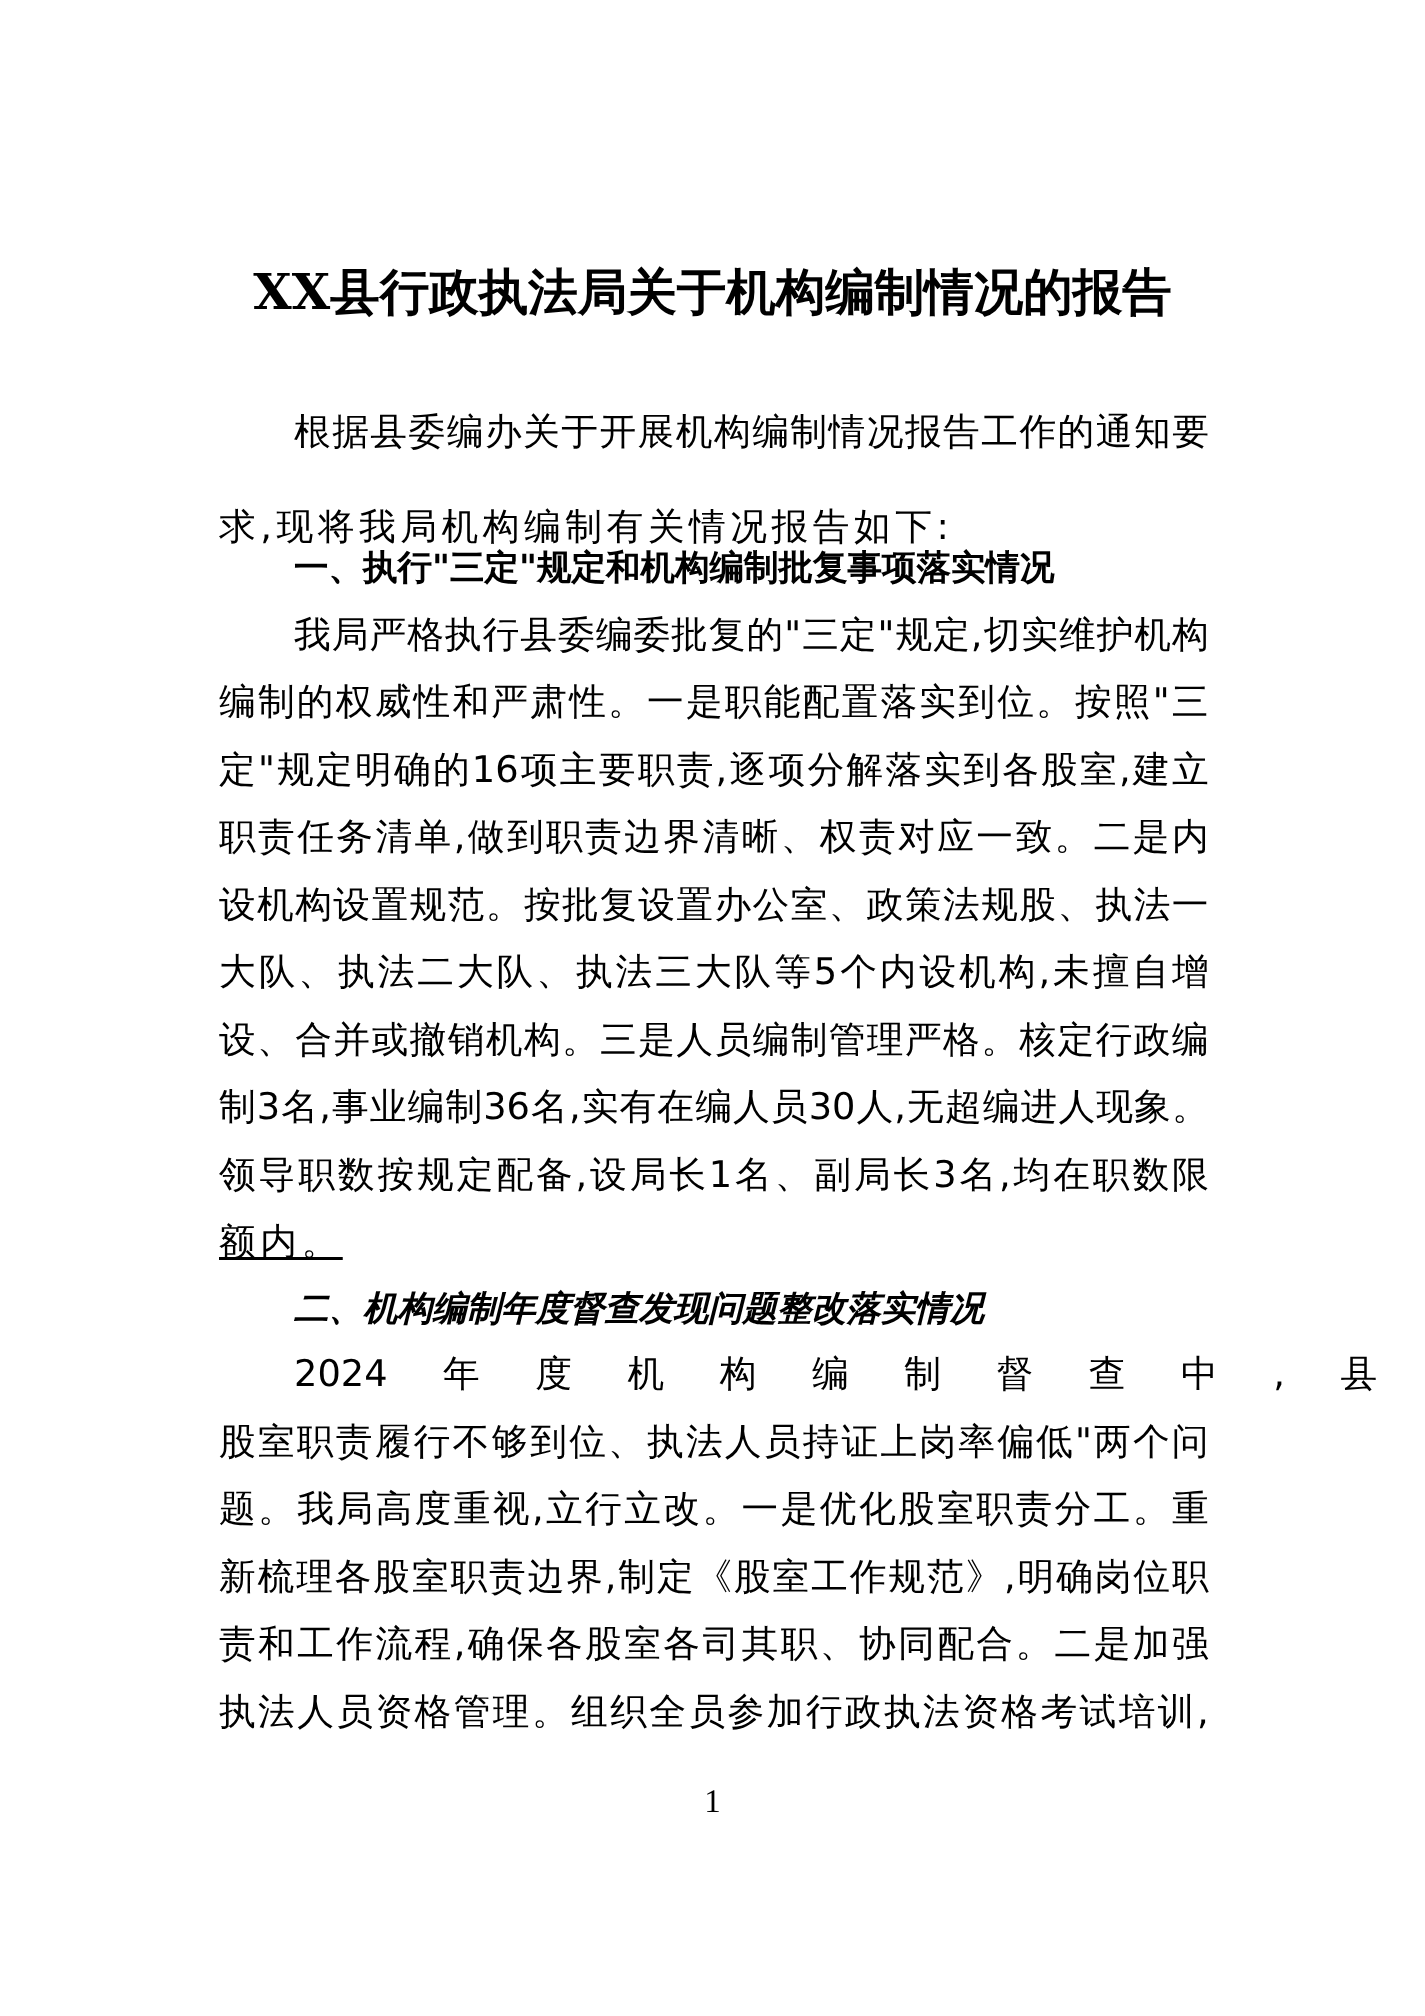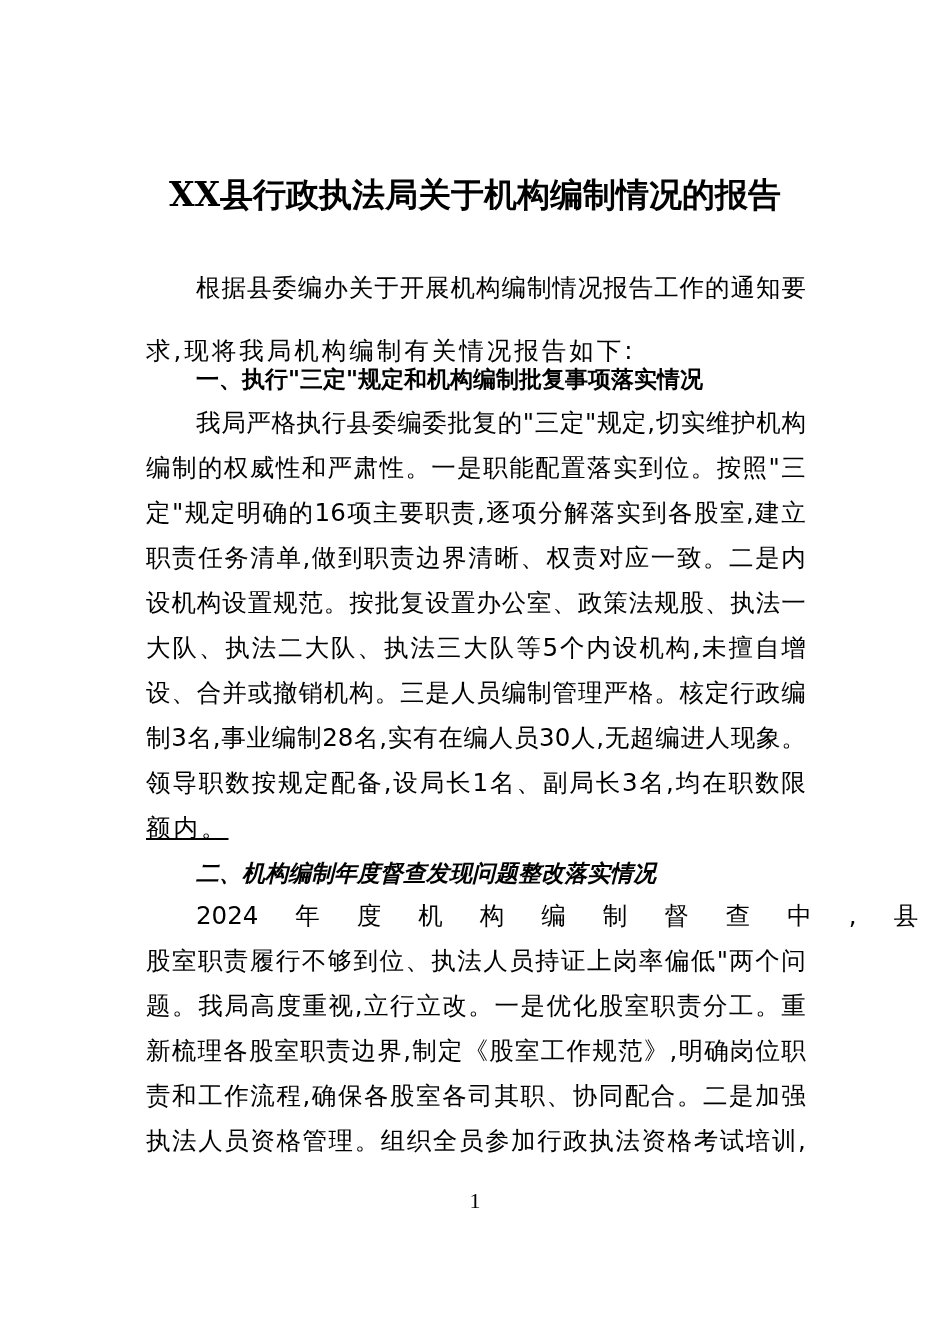--- a/index.html
+++ b/index.html
@@ -306,21 +306,21 @@
       </div>
       <div class="line" style="top: 715px;">
         <span class="ch">制</span>
         <span class="ch">3</span>
         <span class="ch">名</span>
         <span class="ch">,</span>
         <span class="ch">事</span>
         <span class="ch">业</span>
         <span class="ch">编</span>
         <span class="ch">制</span>
-        <span class="ch">28</span>
+        <span class="ch">36</span>
         <span class="ch">名</span>
         <span class="ch">,</span>
         <span class="ch">实</span>
         <span class="ch">有</span>
         <span class="ch">在</span>
         <span class="ch">编</span>
         <span class="ch">人</span>
         <span class="ch">员</span>
         <span class="ch">30</span>
         <span class="ch">人</span>

